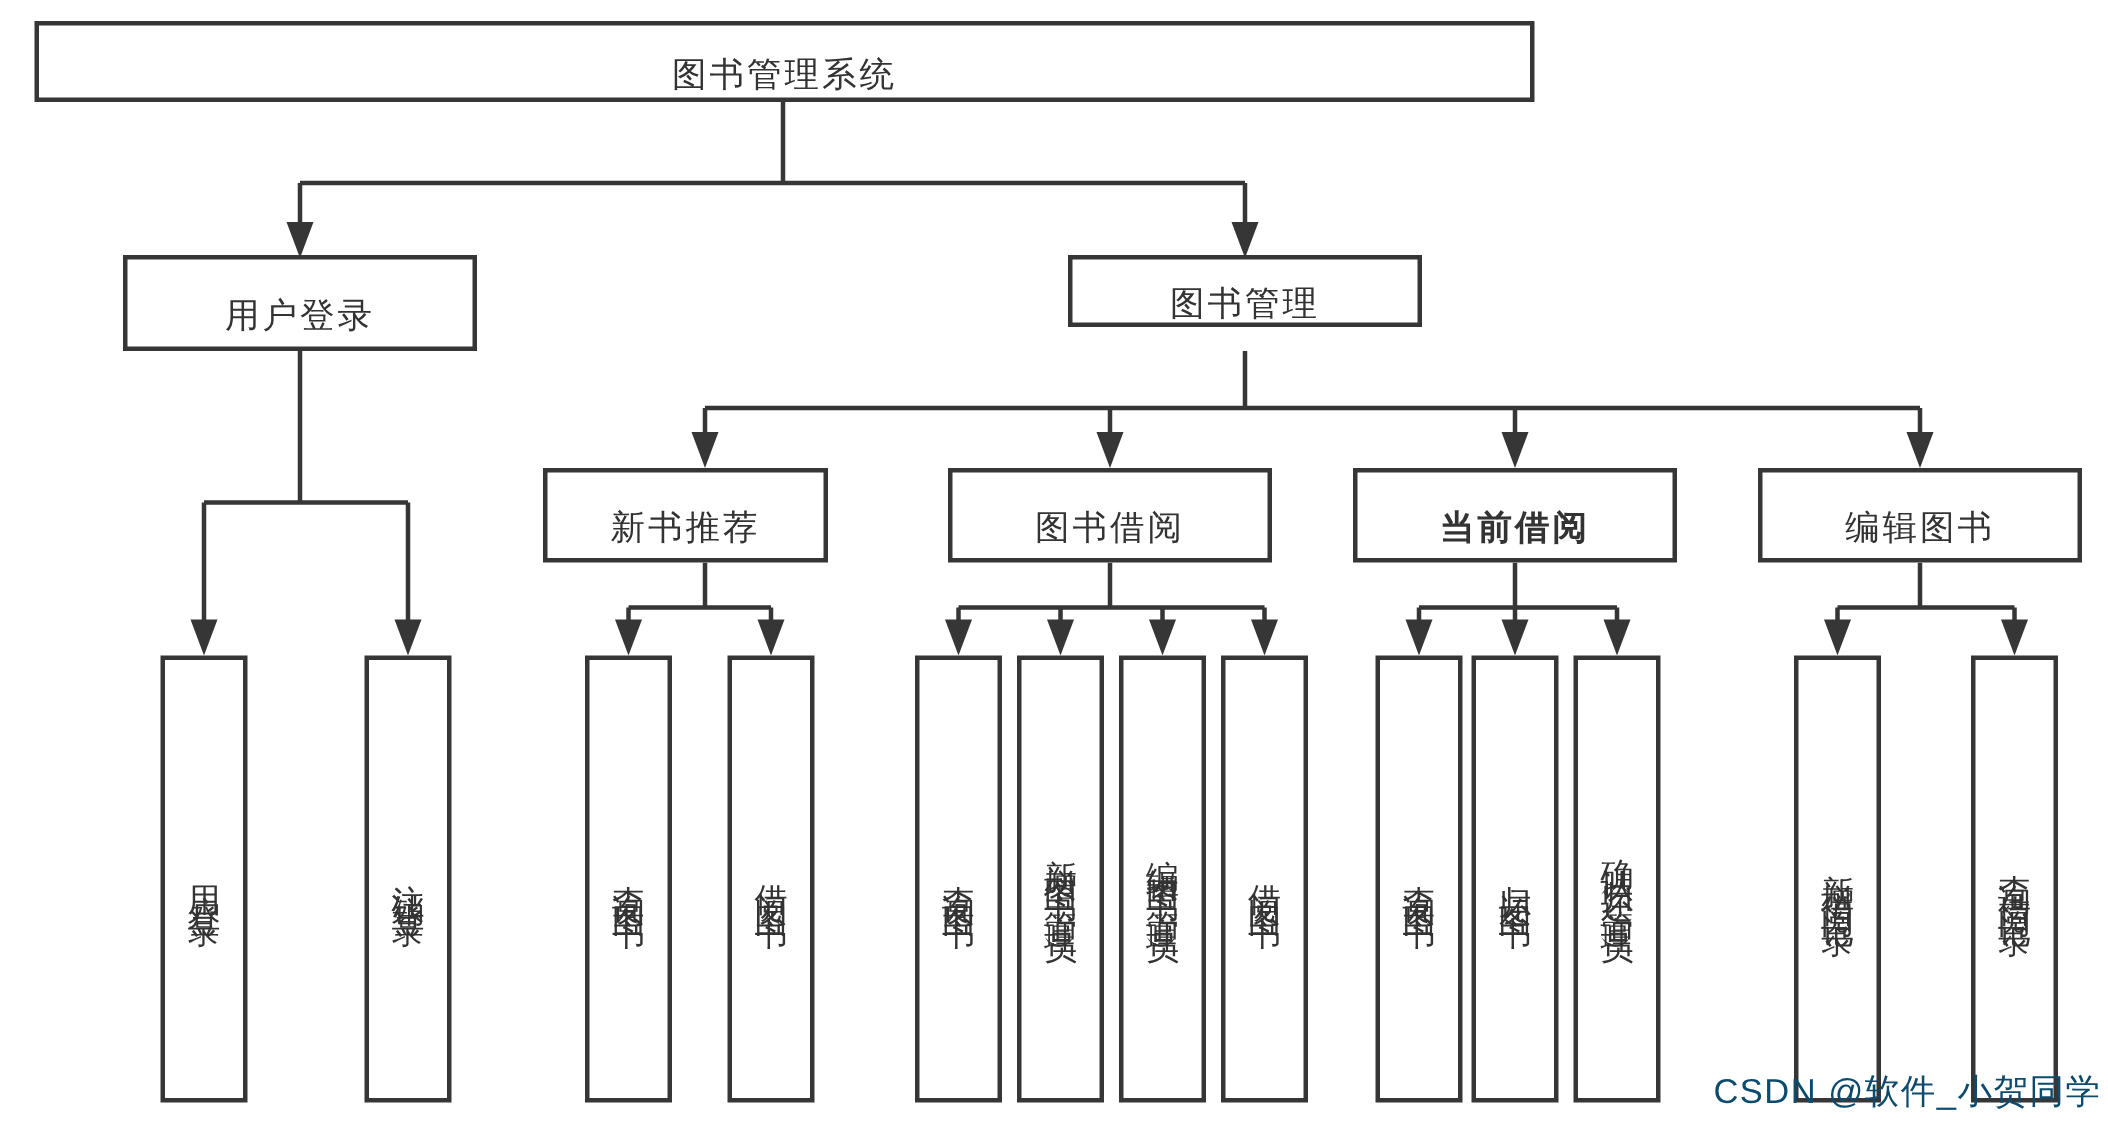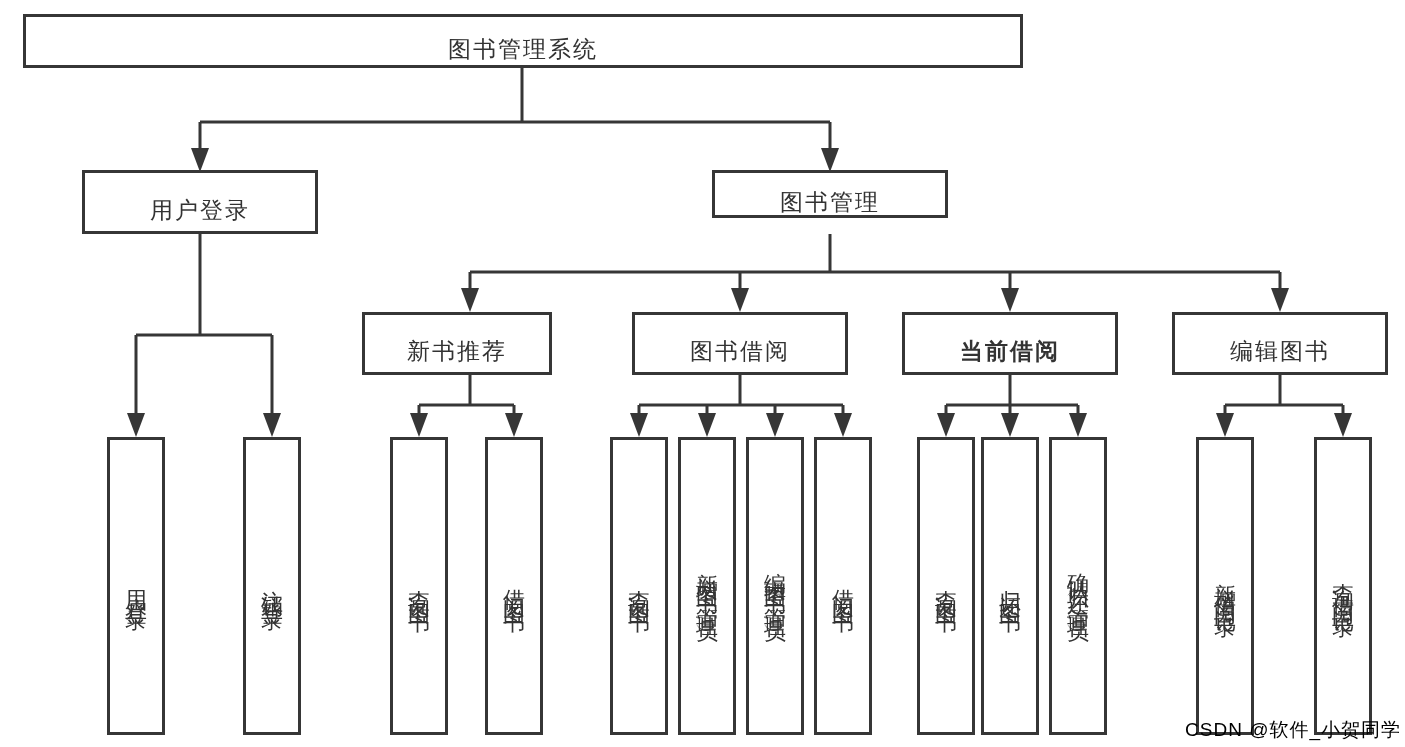--- a/index.html
+++ b/index.html
@@ -56,22 +56,22 @@
     font-size: 22px;
     letter-spacing: 7px;
     color: #333333;
     line-height: 1;
     white-space: nowrap;
   }
   #watermark {
     position: absolute;
     right: 4px;
     bottom: 4px;
-    font-size: 19px;
-    color: #000000;
+    font-size: 23px;
+    color: #0c4a6e;
     letter-spacing: 1px;
     white-space: nowrap;
   }
   svg line, svg path {
     stroke: #363636;
     stroke-width: 3;
     fill: none;
   }
   svg polygon {
     fill: #363636;

